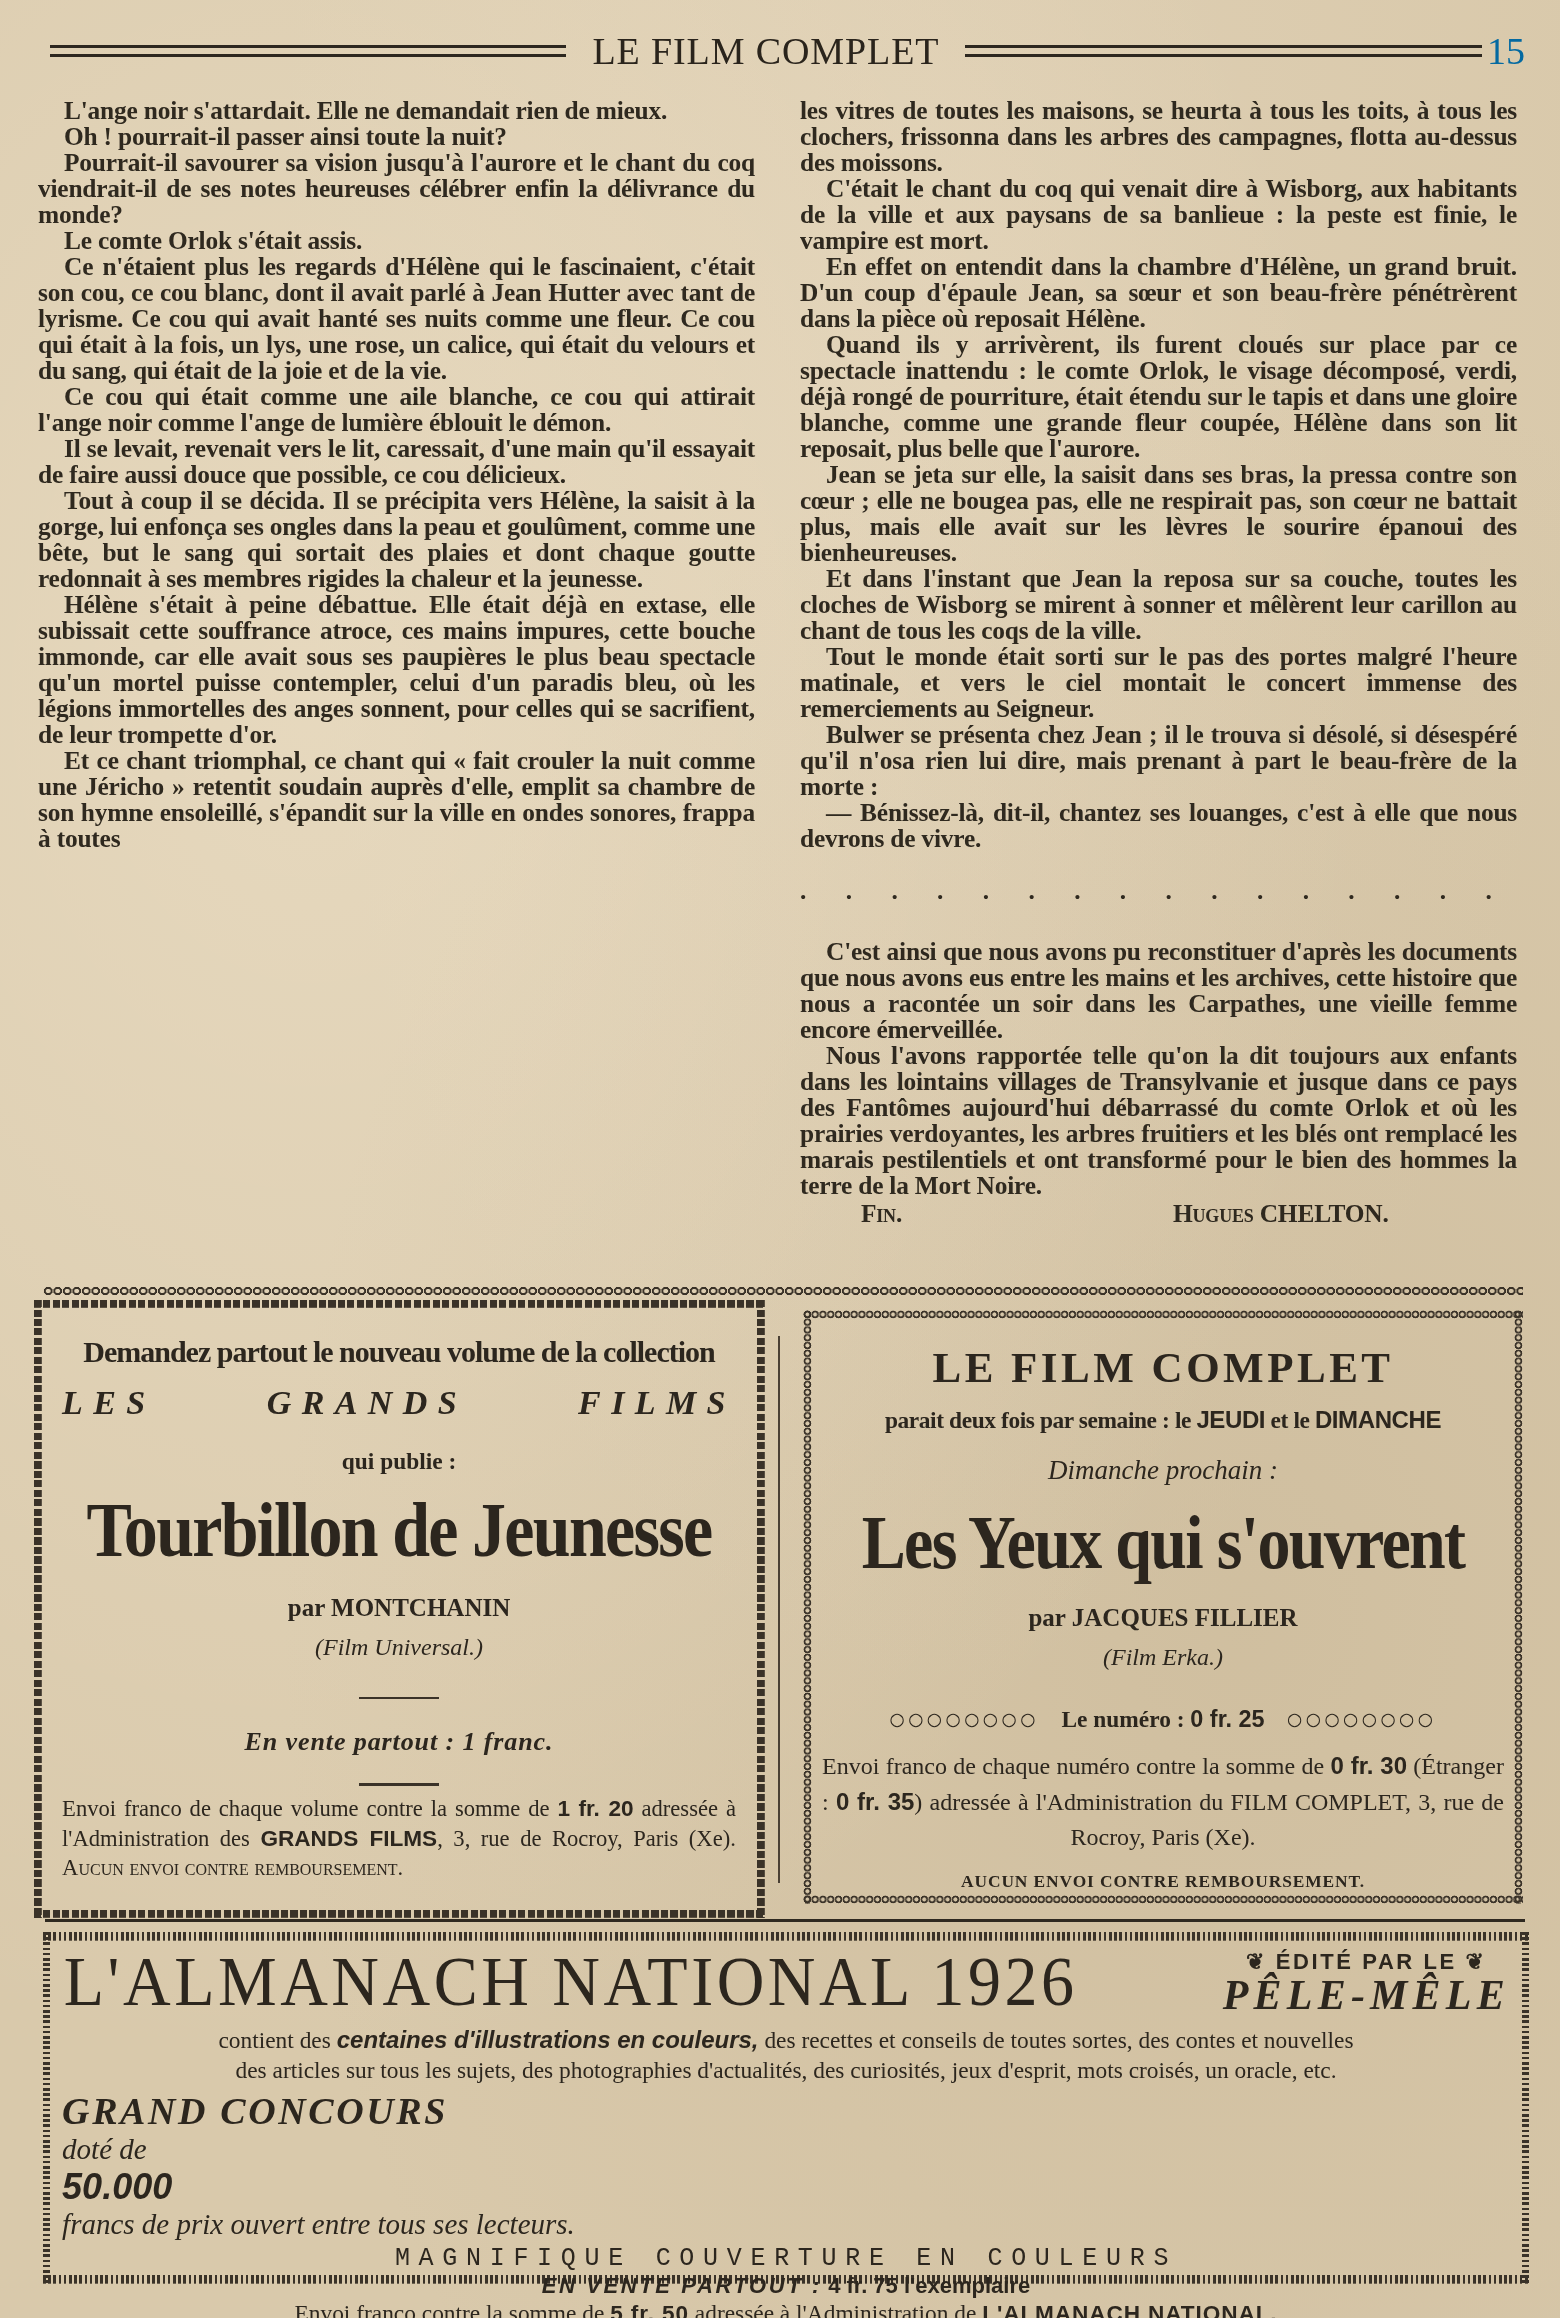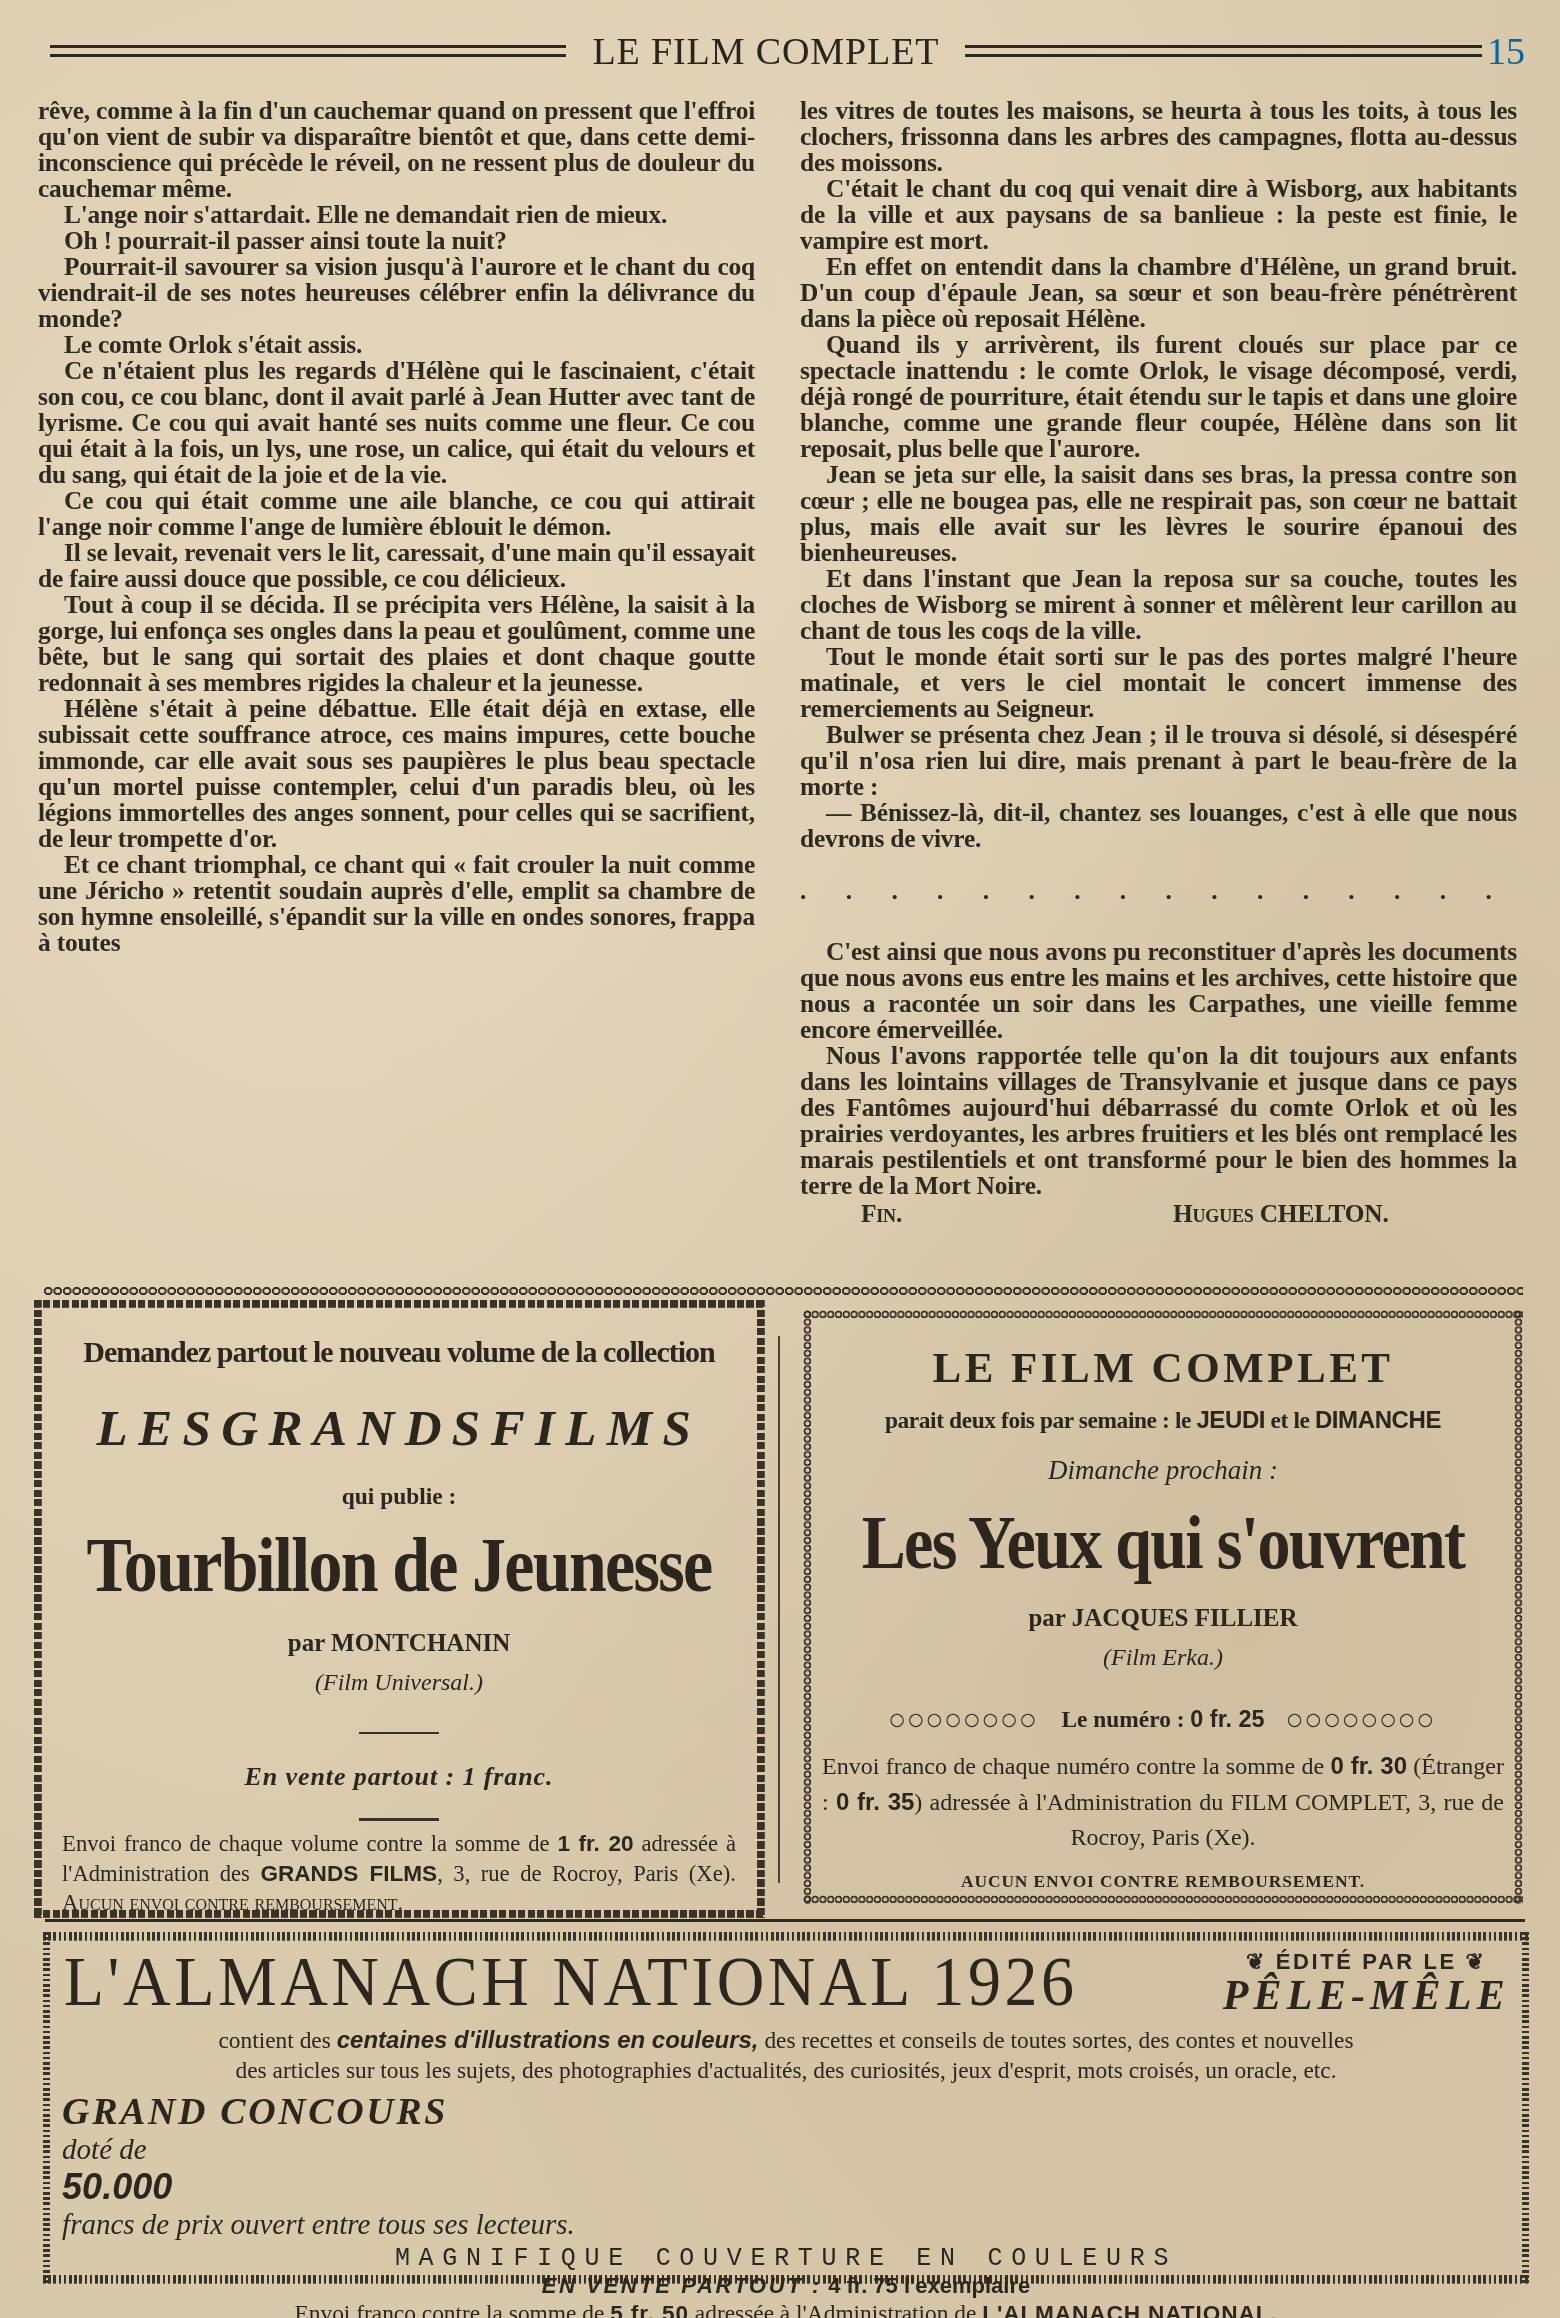--- a/index.html
+++ b/index.html
@@ -61,21 +61,21 @@
       radial-gradient(circle at 4.3px 4.3px, transparent 1.7px, #3a3228 2.3px, #3a3228 3.5px, transparent 4px) top left/7.8px 8.7px repeat-x,
       radial-gradient(circle at 4.3px 4.3px, transparent 1.7px, #3a3228 2.3px, #3a3228 3.5px, transparent 4px) bottom left/7.8px 8.7px repeat-x,
       radial-gradient(circle at 4.3px 4.3px, transparent 1.7px, #3a3228 2.3px, #3a3228 3.5px, transparent 4px) top left/8.7px 7.8px repeat-y,
       radial-gradient(circle at 4.3px 4.3px, transparent 1.7px, #3a3228 2.3px, #3a3228 3.5px, transparent 4px) top right/8.7px 7.8px repeat-y;
     pointer-events: none; }
 
   .ad-inner { position: absolute; inset: 15.6px; text-align: center; font-family: "Liberation Sans", "DejaVu Sans", sans-serif; color: #2c261e; }
 
   
   .al-ask { font-family: "Liberation Serif", serif; font-weight: 700; font-size: 30px; letter-spacing: -1px; margin-top: 10.4px; white-space: nowrap; }
-  .al-collection { font-family: "Liberation Serif", serif; font-style: italic; font-weight: 700; font-size: 51px; letter-spacing: 10.4px; margin-top: 30px; display: flex; justify-content: center; padding: 0 3.5px; }
+  .al-collection { font-family: "Liberation Serif", serif; font-style: italic; font-weight: 700; font-size: 34px; letter-spacing: 10.4px; margin-top: 15px; display: flex; justify-content: space-between; padding: 0 3.5px; }
   .al-publie { font-family: "Liberation Serif", serif; font-weight: 700; font-size: 23.4px; margin-top: 26px; }
   .al-title { font-family: "Liberation Serif", serif; font-weight: 700; font-size: 68px; letter-spacing: -1.7px; margin-top: 15.6px; transform: scaleY(1.15); white-space: nowrap; }
   .al-author { font-family: "Liberation Serif", serif; font-weight: 700; font-size: 25px; margin-top: 24px; }
   .al-studio { font-family: "Liberation Serif", serif; font-style: italic; font-size: 24px; margin-top: 12px; }
   .al-rule { width: 80px; height: 2.6px; background: #3a3228; margin: 36px auto 0; }
   .al-price { font-family: "Liberation Serif", serif; font-style: italic; font-weight: 700; font-size: 26px; margin-top: 28px; letter-spacing: 0.9px; }
   .al-rule2 { width: 80px; height: 2.6px; background: #3a3228; margin: 26px auto 0; }
   .al-terms { font-family: "Liberation Serif", serif; font-size: 22.6px; line-height: 29.5px; text-align: justify; margin-top: 8.7px; padding: 0 3.5px; }
   .al-terms b { font-family: "Liberation Sans", sans-serif; font-weight: 700; }
   .sc { font-variant: small-caps; }
@@ -136,21 +136,20 @@
 
   <div class="header">
     <div class="hrule"></div>
     <div class="header-title">LE FILM COMPLET</div>
     <div class="hrule"></div>
     <div class="page-number">15</div>
   </div>
 
   <div class="article">
     <div class="col col-left" id="col-left">
-        <p class="noindent">rêve, comme à la fin d'un cauchemar quand on pressent que l'effroi qu'on vient de subir va disparaître bientôt et que, dans cette demi-inconscience qui précède le réveil, on ne ressent plus de douleur du cauchemar même.</p>
         <p>L'ange noir s'attardait. Elle ne demandait rien de mieux.</p>
         <p>Oh ! pourrait-il passer ainsi toute la nuit?</p>
         <p>Pourrait-il savourer sa vision jusqu'à l'aurore et le chant du coq viendrait-il de ses notes heureuses célébrer enfin la délivrance du monde?</p>
         <p>Le comte Orlok s'était assis.</p>
         <p>Ce n'étaient plus les regards d'Hélène qui le fascinaient, c'était son cou, ce cou blanc, dont il avait parlé à Jean Hutter avec tant de lyrisme. Ce cou qui avait hanté ses nuits comme une fleur. Ce cou qui était à la fois, un lys, une rose, un calice, qui était du velours et du sang, qui était de la joie et de la vie.</p>
         <p>Ce cou qui était comme une aile blanche, ce cou qui attirait l'ange noir comme l'ange de lumière éblouit le démon.</p>
         <p>Il se levait, revenait vers le lit, caressait, d'une main qu'il essayait de faire aussi douce que possible, ce cou délicieux.</p>
         <p>Tout à coup il se décida. Il se précipita vers Hélène, la saisit à la gorge, lui enfonça ses ongles dans la peau et goulûment, comme une bête, but le sang qui sortait des plaies et dont chaque goutte redonnait à ses membres rigides la chaleur et la jeunesse.</p>
         <p>Hélène s'était à peine débattue. Elle était déjà en extase, elle subissait cette souffrance atroce, ces mains impures, cette bouche immonde, car elle avait sous ses paupières le plus beau spectacle qu'un mortel puisse contempler, celui d'un paradis bleu, où les légions immortelles des anges sonnent, pour celles qui se sacrifient, de leur trompette d'or.</p>
         <p>Et ce chant triomphal, ce chant qui « fait crouler la nuit comme une Jéricho » retentit soudain auprès d'elle, emplit sa chambre de son hymne ensoleillé, s'épandit sur la ville en ondes sonores, frappa à toutes</p>

